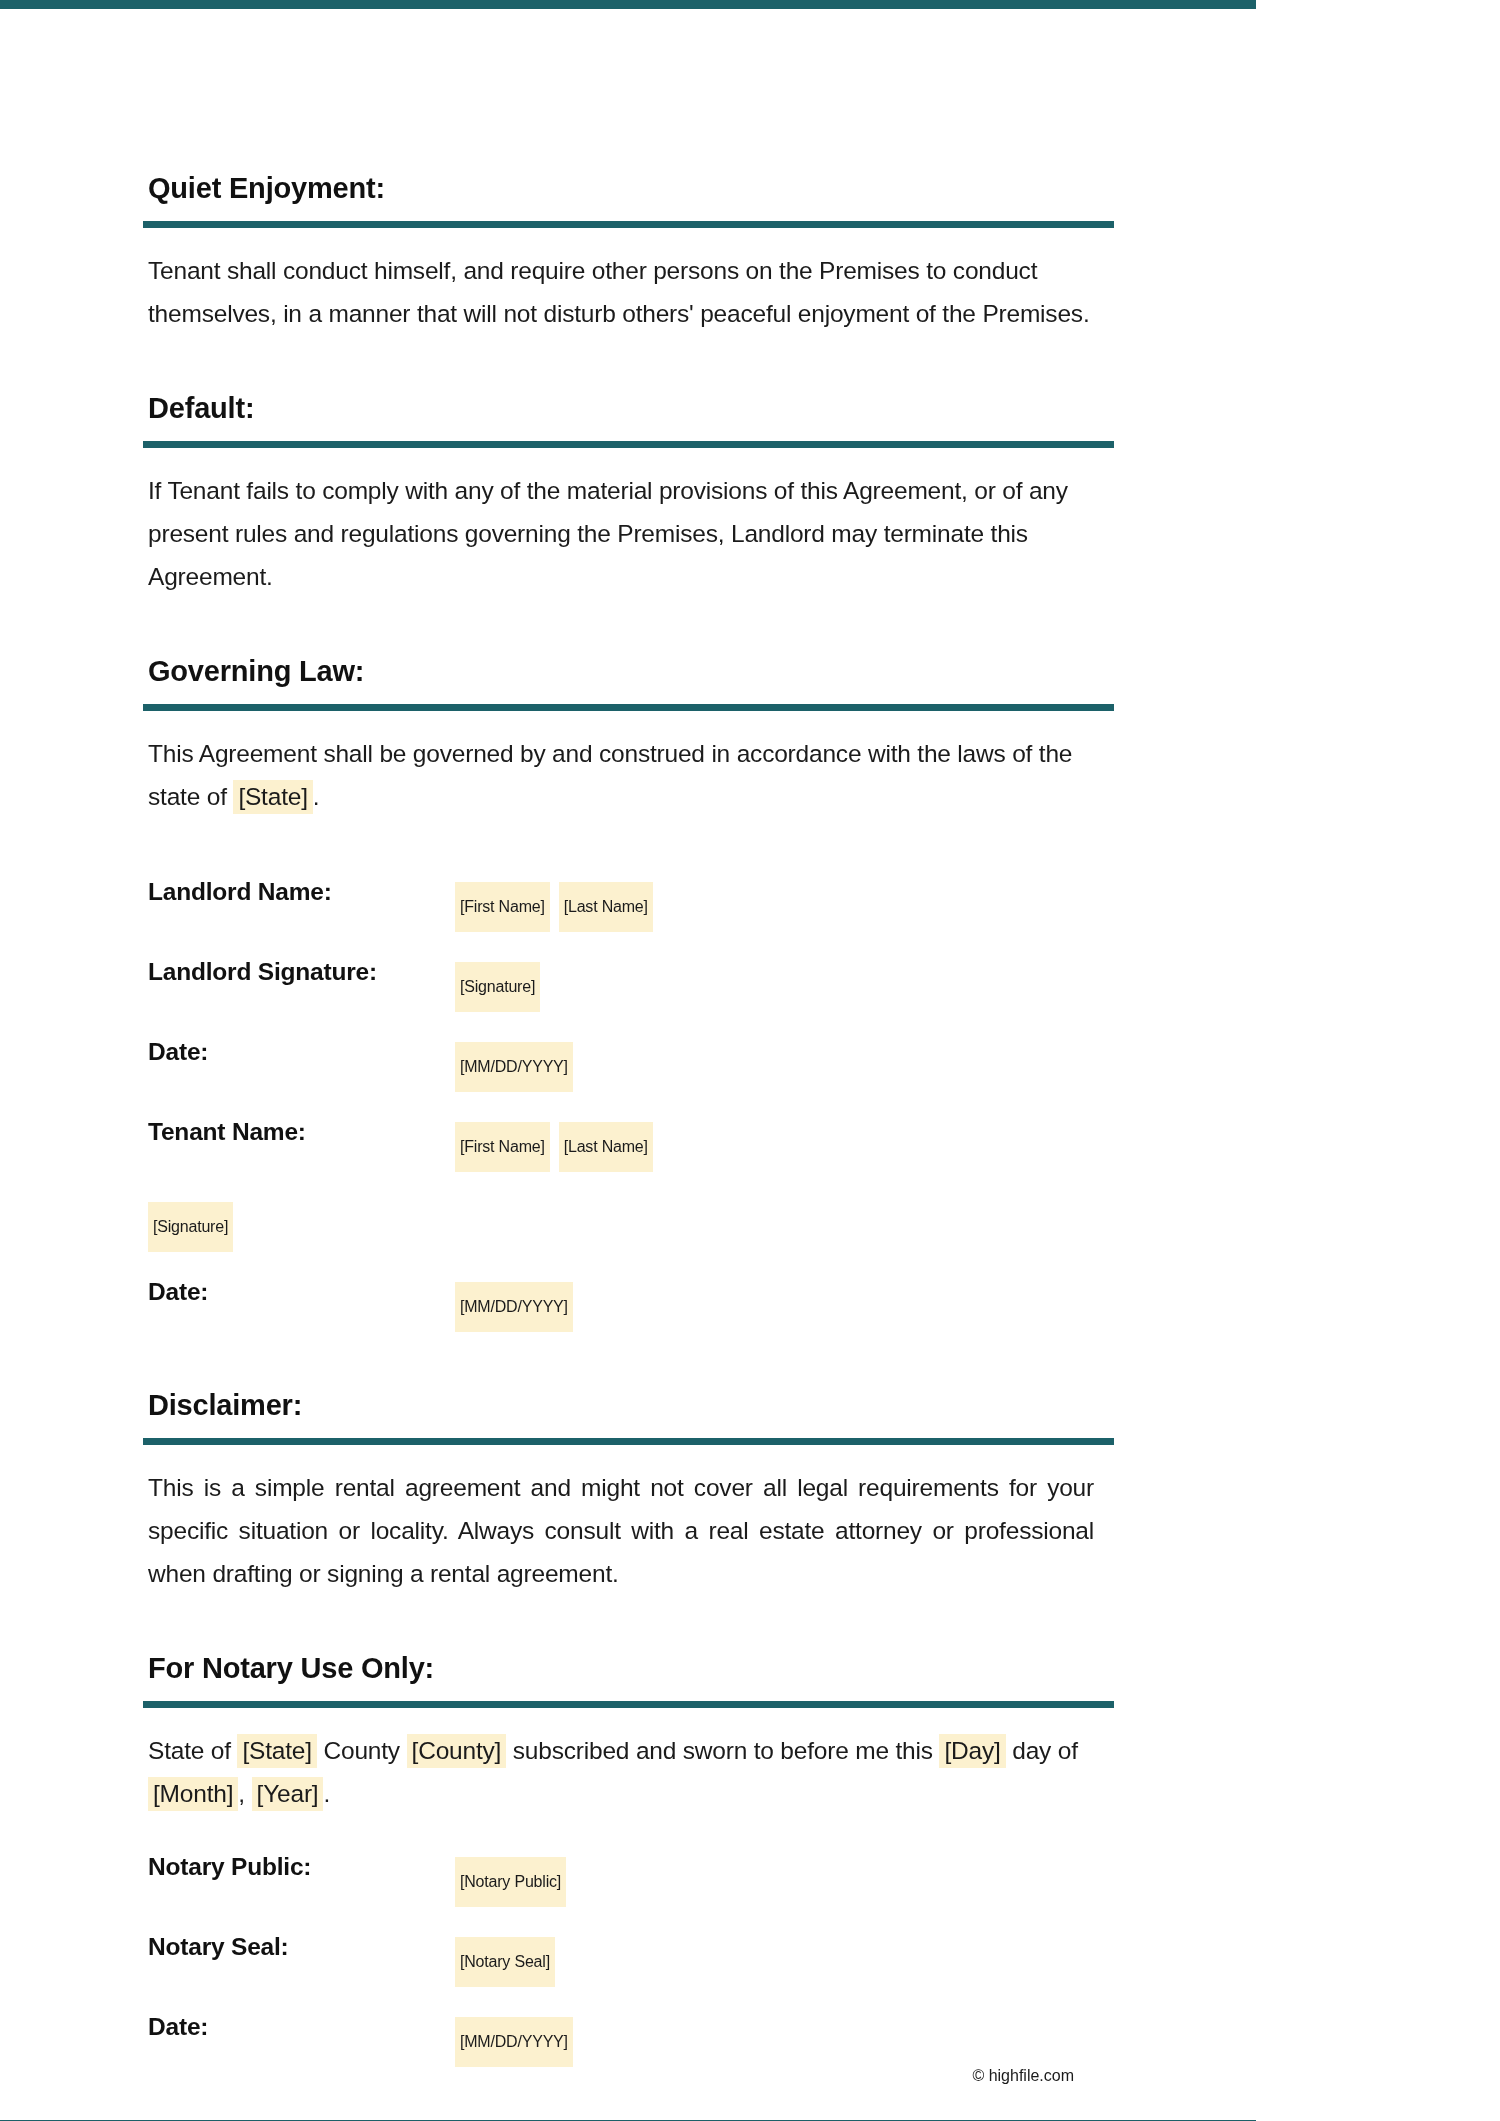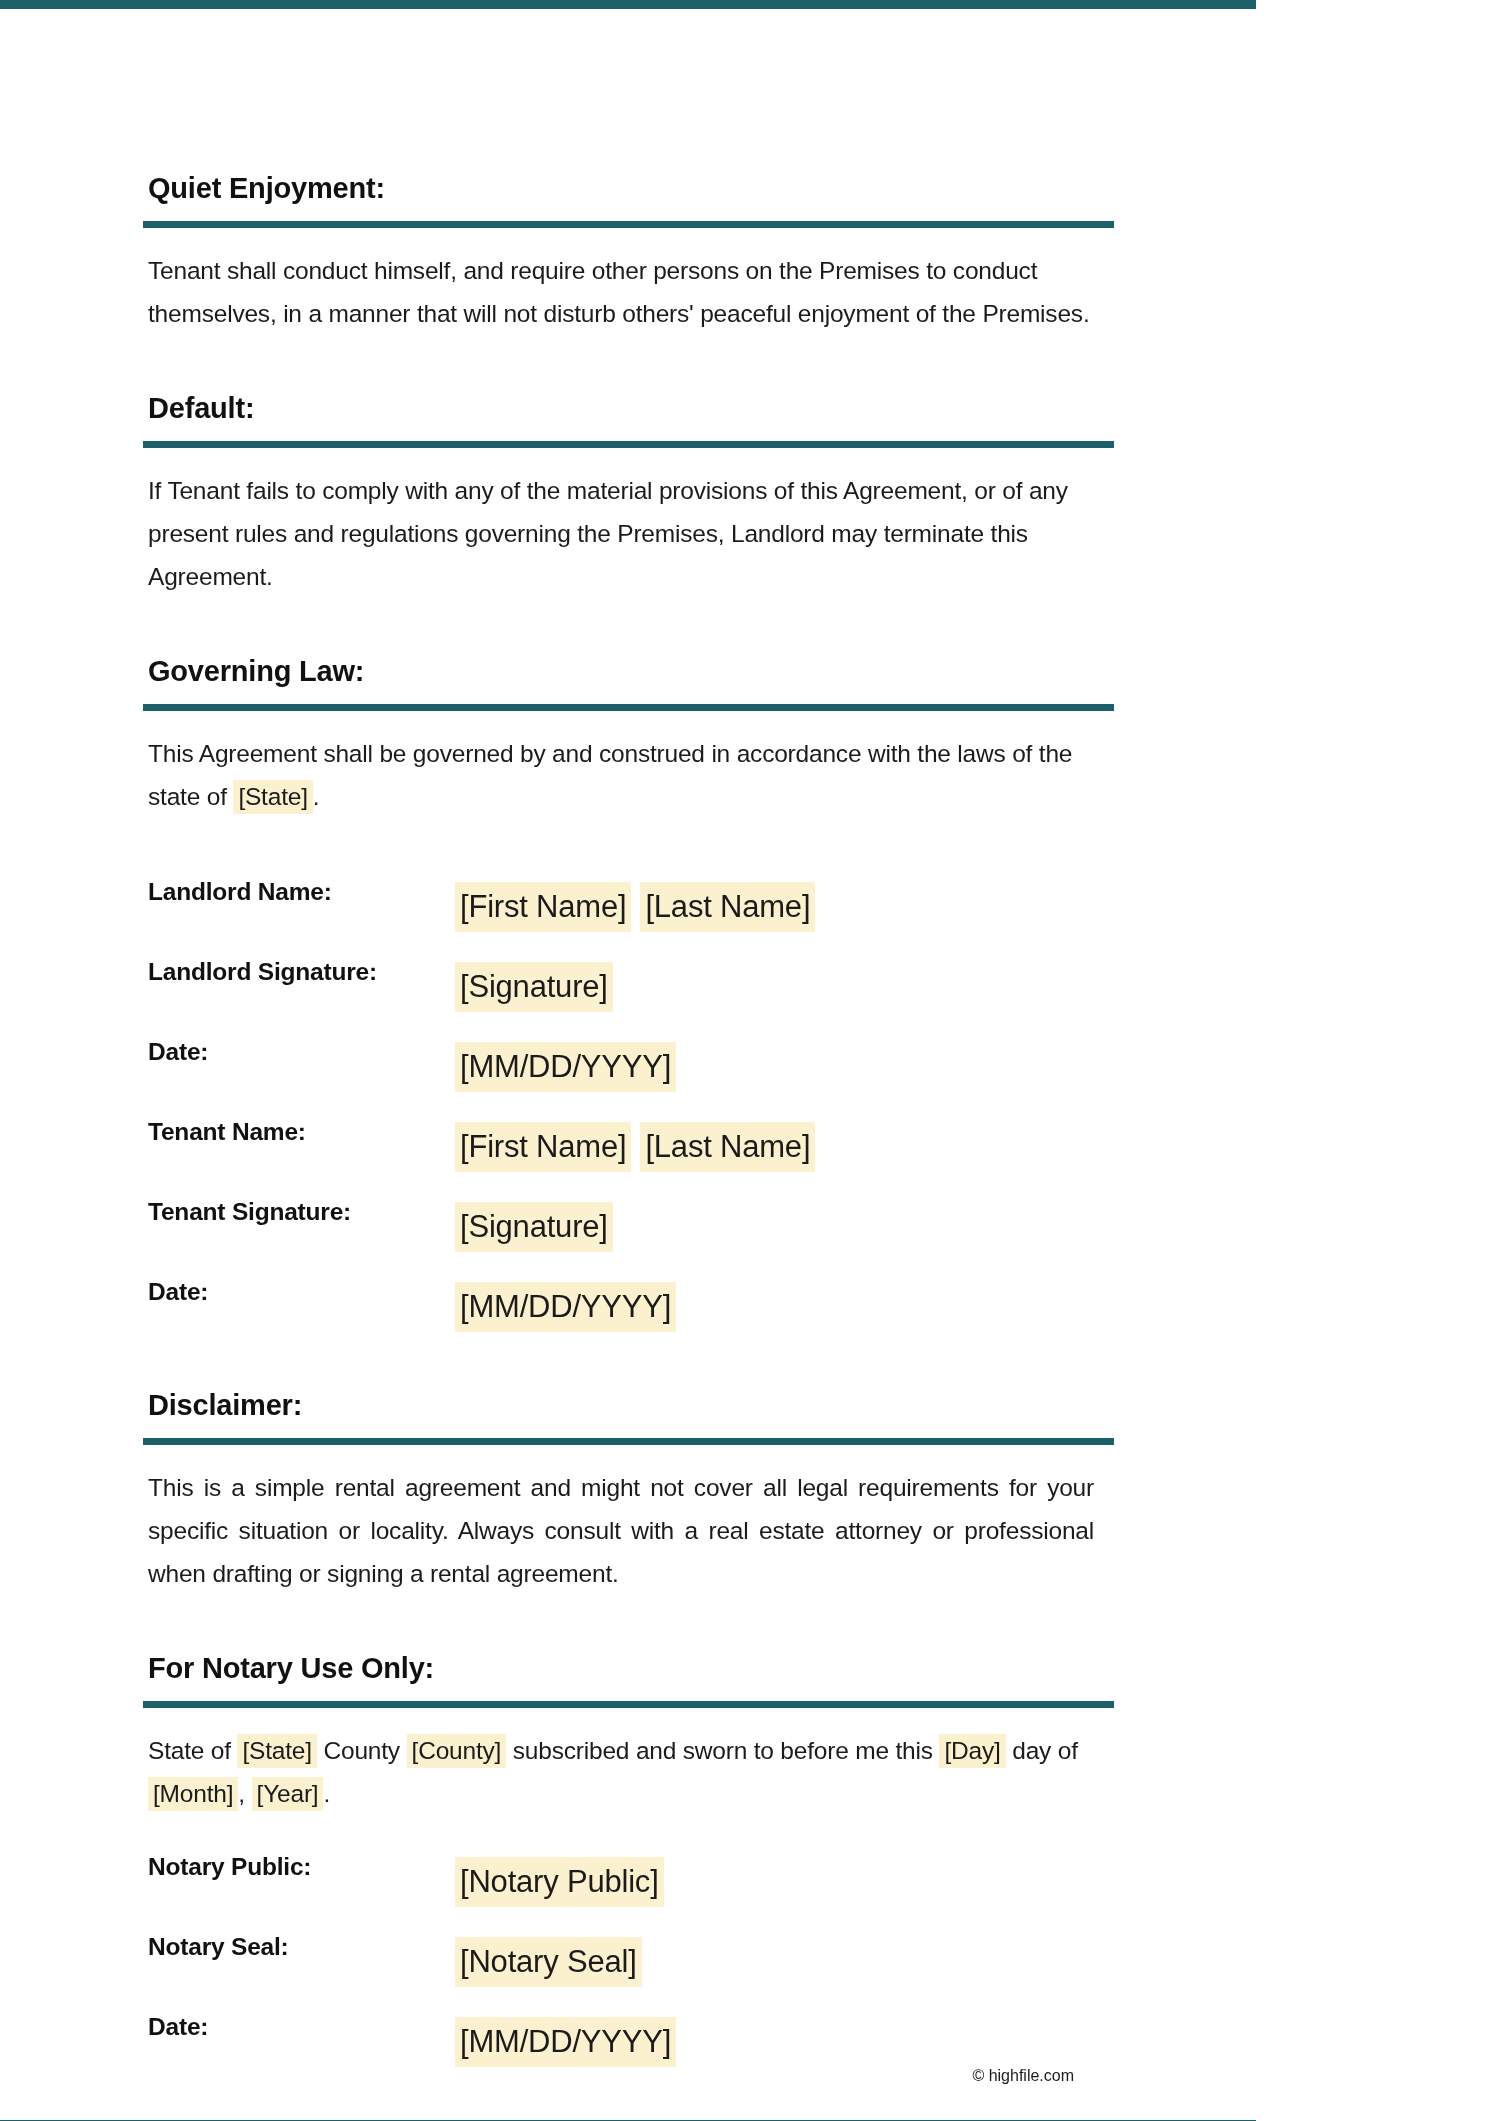--- a/index.html
+++ b/index.html
@@ -74,21 +74,21 @@
     margin-bottom: 18px;
   }
   .field-row:last-child { margin-bottom: 0; }
   .field-label {
     flex: 0 0 307px;
     font-size: 24.5px;
     font-weight: bold;
     color: #111111;
   }
   .field-value {
-    font-size: 31px;
+    font-size: 16px;
     display: flex;
     gap: 9px;
     flex-wrap: wrap;
   }
   .page-footer {
     margin-top: auto;
     padding: 0 20px 35px 0;
     text-align: right;
     font-size: 16px;
     color: #1b1b1b;
@@ -146,21 +146,20 @@
 
         <div class="field-row">
           <div class="field-label">Tenant Name:</div>
           <div class="field-value">
             <mark class="ph">[First Name]</mark>
             <mark class="ph">[Last Name]</mark>
           </div>
         </div>
 
         <div class="field-row">
-          <div class="field-label">Tenant Signature:</div>
           <div class="field-value">
             <mark class="ph">[Signature]</mark>
           </div>
         </div>
 
         <div class="field-row">
           <div class="field-label">Date:</div>
           <div class="field-value">
             <mark class="ph">[MM/DD/YYYY]</mark>
           </div>

